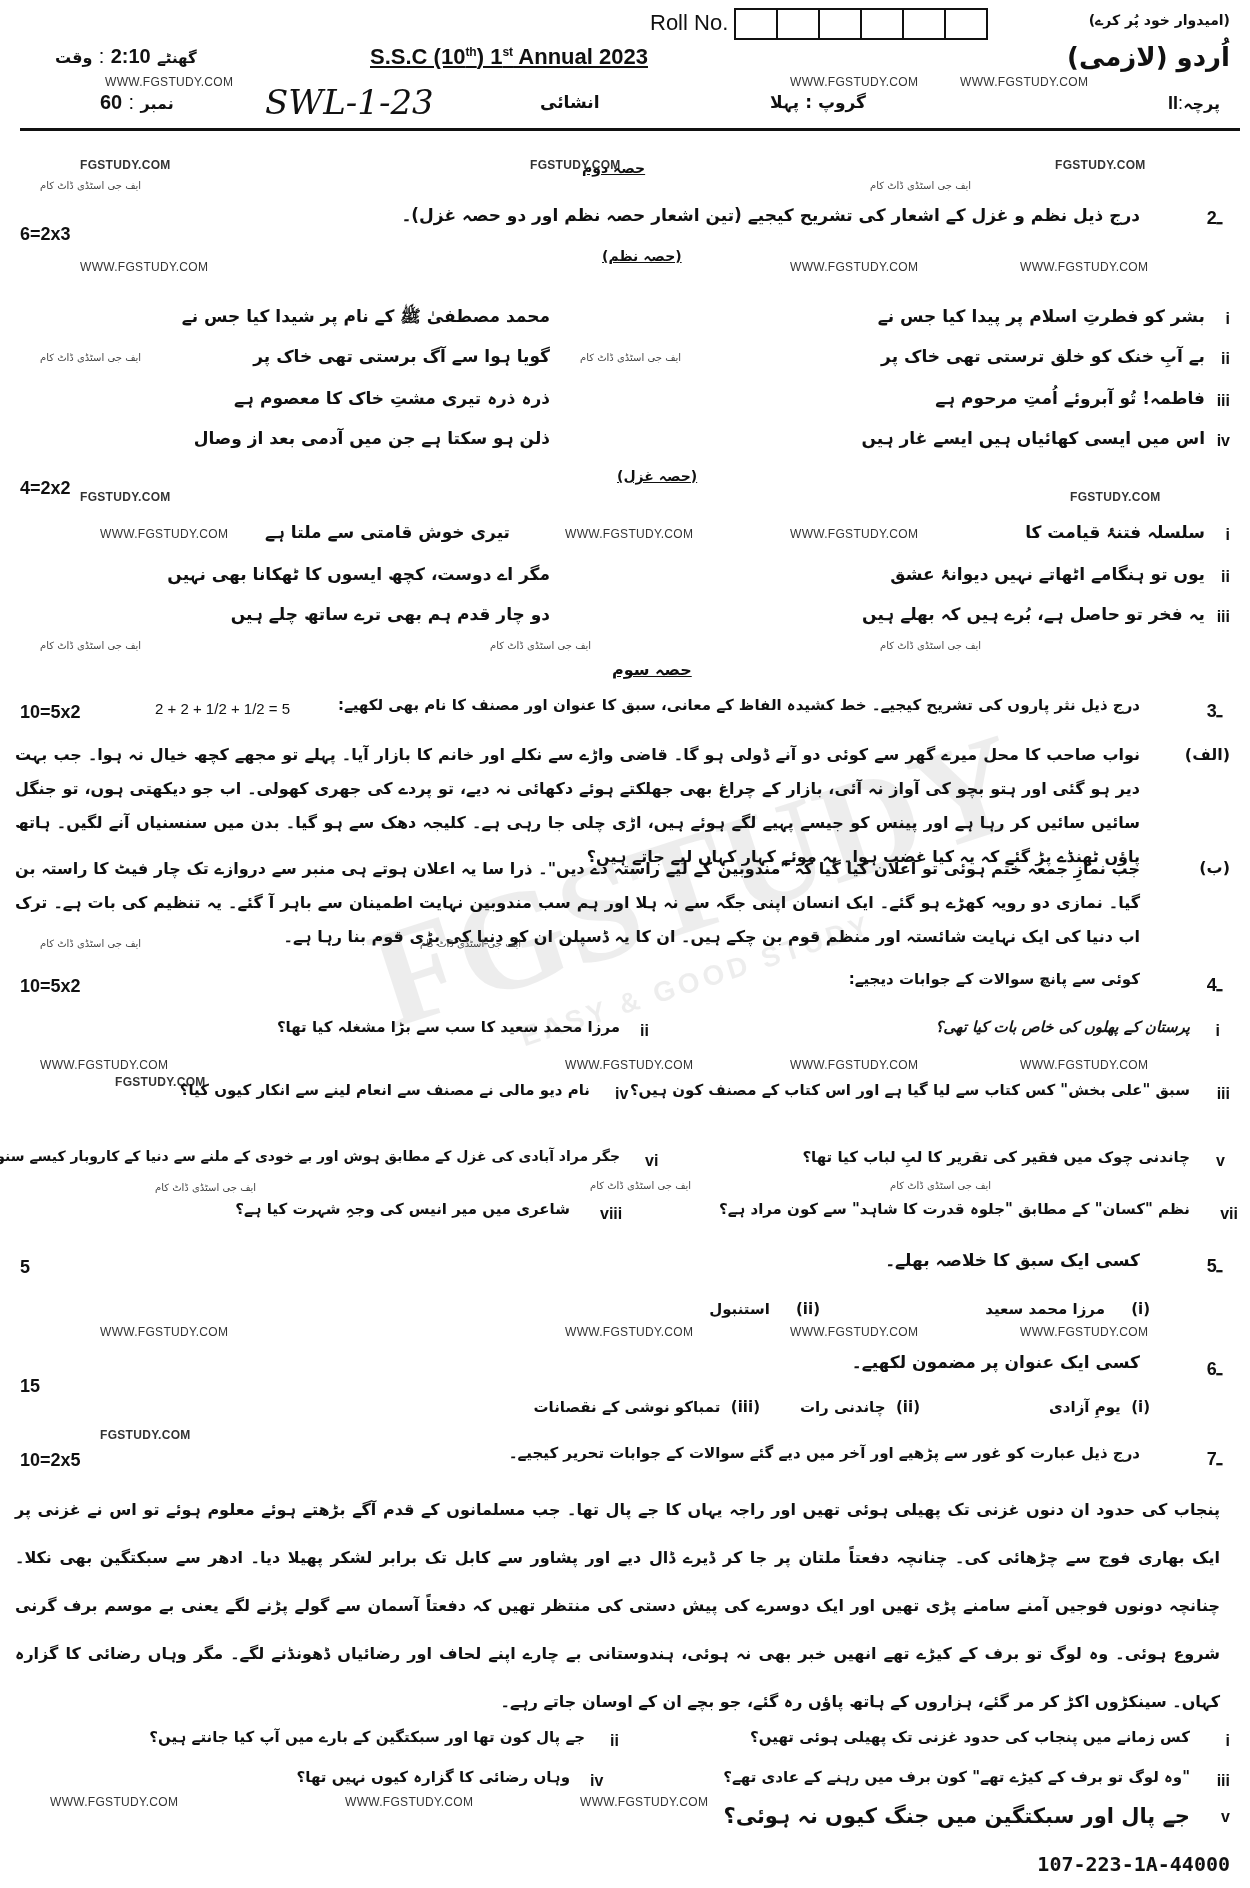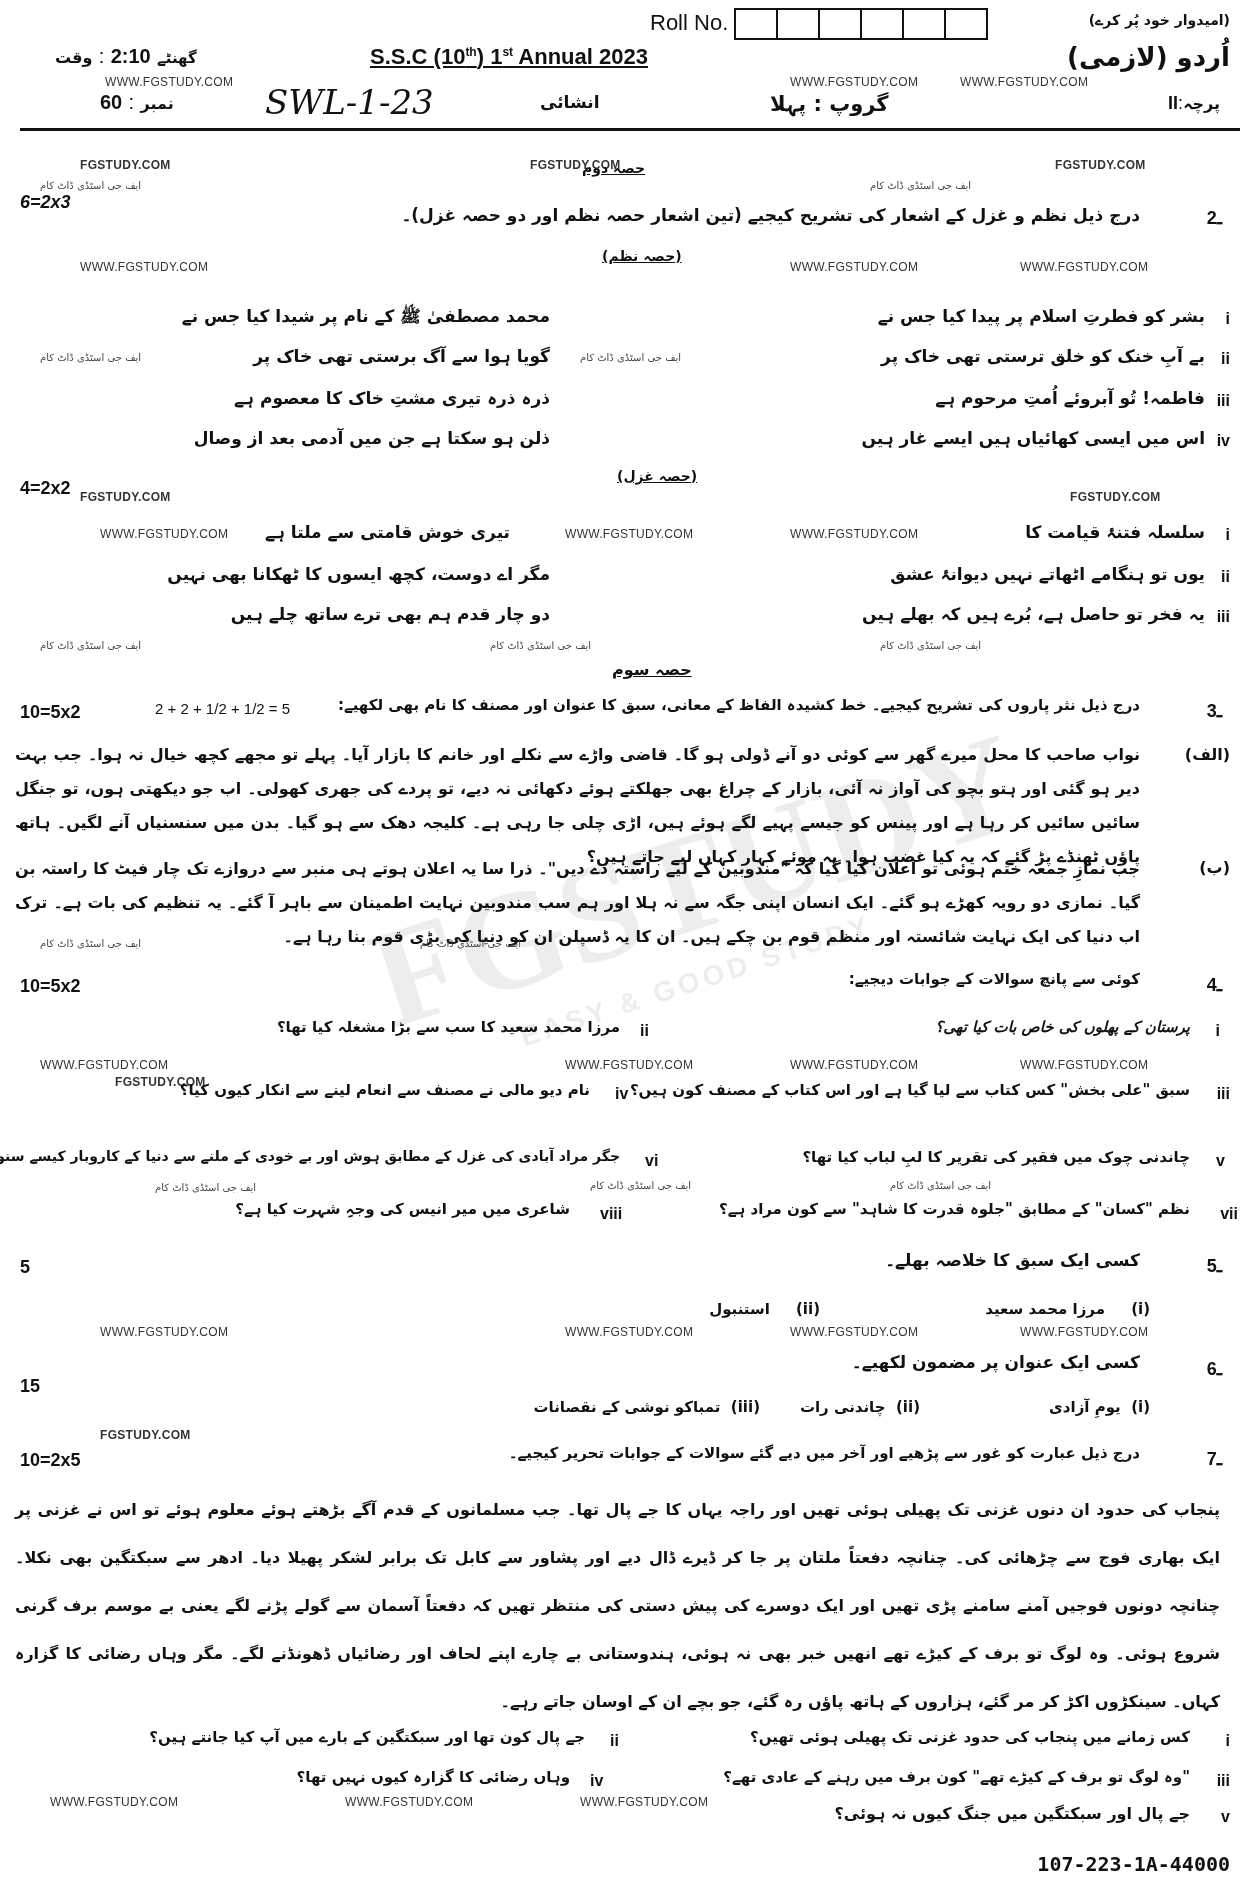--- a/index.html
+++ b/index.html
@@ -59,39 +59,39 @@
   <span class="en">:</span>
   <span class="ur" style="font-size:16px;">وقت</span>
 </div>
 <div class="abs" style="left:100px;top:90px;font-size:20px;white-space:nowrap;">
   <span class="en" style="font-weight:bold;">60</span>
   <span class="en">:</span>
   <span class="ur" style="font-size:16px;">نمبر</span>
 </div>
 <div class="abs" style="left:265px;top:82px;font-family:'DejaVu Serif',serif;font-style:italic;font-size:34px;">SWL-1-23</div>
 <div class="abs ur" style="left:540px;top:92px;font-size:17px;">انشائی</div>
-<div class="abs ur" style="left:770px;top:92px;font-size:21px;">گروپ : پہلا</div>
+<div class="abs ur" style="left:770px;top:92px;font-size:17px;">گروپ : پہلا</div>
 <div class="abs" style="right:30px;top:92px;font-size:18px;white-space:nowrap;">
   <span class="en" style="font-weight:bold;">II</span><span class="en">:</span><span class="ur" style="font-size:16px;">پرچہ</span>
 </div>
 <div class="abs wm" style="left:105px;top:75px;">WWW.FGSTUDY.COM</div>
 <div class="abs wm" style="left:790px;top:75px;">WWW.FGSTUDY.COM</div>
 <div class="abs wm" style="left:960px;top:75px;">WWW.FGSTUDY.COM</div>
 <div class="rule" style="top:128px;"></div>
 
 <div class="abs wm" style="left:80px;top:158px;font-weight:bold;">FGSTUDY.COM</div>
 <div class="abs wm" style="left:530px;top:158px;font-weight:bold;">FGSTUDY.COM</div>
 <div class="abs wm" style="left:1055px;top:158px;font-weight:bold;">FGSTUDY.COM</div>
 <div class="abs wmu" style="left:40px;top:180px;">ایف جی اسٹڈی ڈاٹ کام</div>
 <div class="abs wmu" style="left:870px;top:180px;">ایف جی اسٹڈی ڈاٹ کام</div>
 <div class="abs ur sec" style="left:540px;top:160px;">حصہ دوم</div>
 
 <div class="abs qnum" style="right:28px;top:207px;"><span>2</span>ـ</div>
 <div class="abs ur line" style="right:110px;top:205px;">درج ذیل نظم و غزل کے اشعار کی تشریح کیجیے (تین اشعار حصہ نظم اور دو حصہ غزل)۔</div>
-<div class="abs marks" style="left:20px;top:192px;font-style:italic;">6=2x3</div>
+<div class="abs marks" style="left:20px;top:224px;">6=2x3</div>
 
 <div class="abs wm" style="left:80px;top:260px;">WWW.FGSTUDY.COM</div>
 <div class="abs wm" style="left:790px;top:260px;">WWW.FGSTUDY.COM</div>
 <div class="abs wm" style="left:1020px;top:260px;">WWW.FGSTUDY.COM</div>
 <div class="abs ur sec" style="left:560px;top:248px;">(حصہ نظم)</div>
 
 <div class="abs roman" style="right:20px;top:310px;">i</div>
 <div class="abs ur line" style="right:45px;top:306px;">بشر کو فطرتِ اسلام پر پیدا کیا جس نے</div>
 <div class="abs ur line" style="right:700px;top:306px;">محمد مصطفیٰ ﷺ کے نام پر شیدا کیا جس نے</div>
 
@@ -212,15 +212,15 @@
 
 <div class="abs roman" style="right:20px;top:1772px;">iii</div>
 <div class="abs ur line" style="right:60px;top:1768px;font-size:15px;">"وہ لوگ تو برف کے کیڑے تھے" کون برف میں رہنے کے عادی تھے؟</div>
 <div class="abs roman" style="left:590px;top:1772px;">iv</div>
 <div class="abs ur line" style="right:680px;top:1768px;font-size:15px;">وہاں رضائی کا گزارہ کیوں نہیں تھا؟</div>
 
 <div class="abs wm" style="left:50px;top:1795px;">WWW.FGSTUDY.COM</div>
 <div class="abs wm" style="left:345px;top:1795px;">WWW.FGSTUDY.COM</div>
 <div class="abs wm" style="left:580px;top:1795px;">WWW.FGSTUDY.COM</div>
 <div class="abs roman" style="right:20px;top:1808px;">v</div>
-<div class="abs ur line" style="right:60px;top:1804px;font-size:16px;">جے پال اور سبکتگین میں جنگ کیوں نہ ہوئی؟</div>
+<div class="abs ur line" style="right:60px;top:1804px;font-size:21px;">جے پال اور سبکتگین میں جنگ کیوں نہ ہوئی؟</div>
 
 <div class="abs" style="right:20px;top:1852px;font-family:'DejaVu Sans Mono',monospace;font-weight:bold;font-size:20px;">107-223-1A-44000</div>
 
 </body></html>

